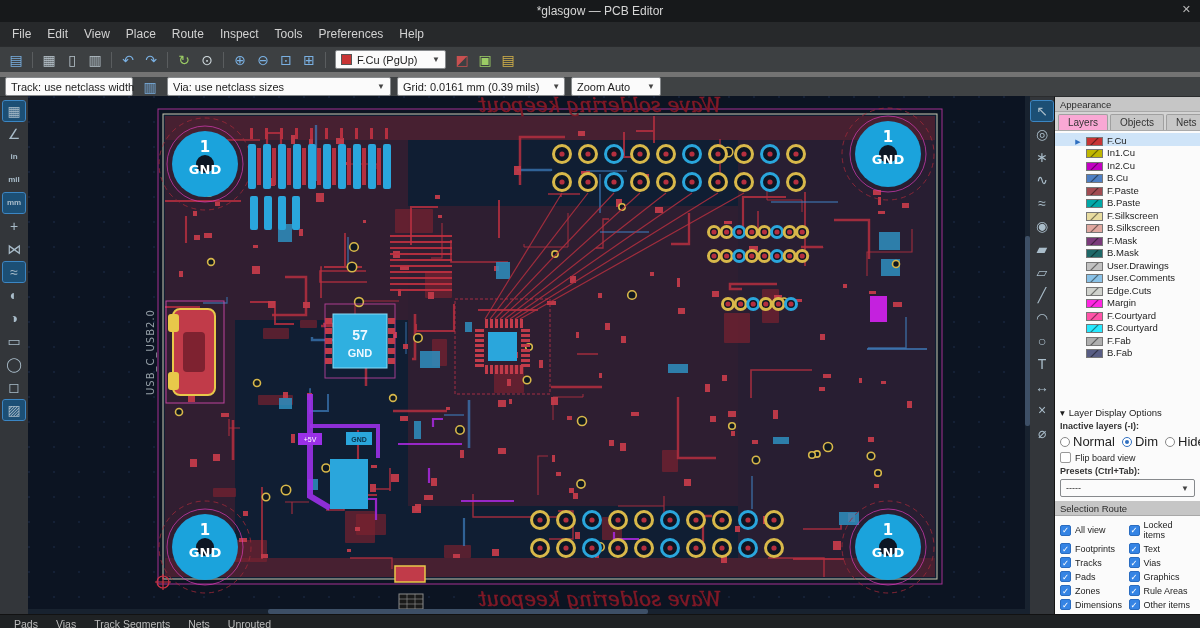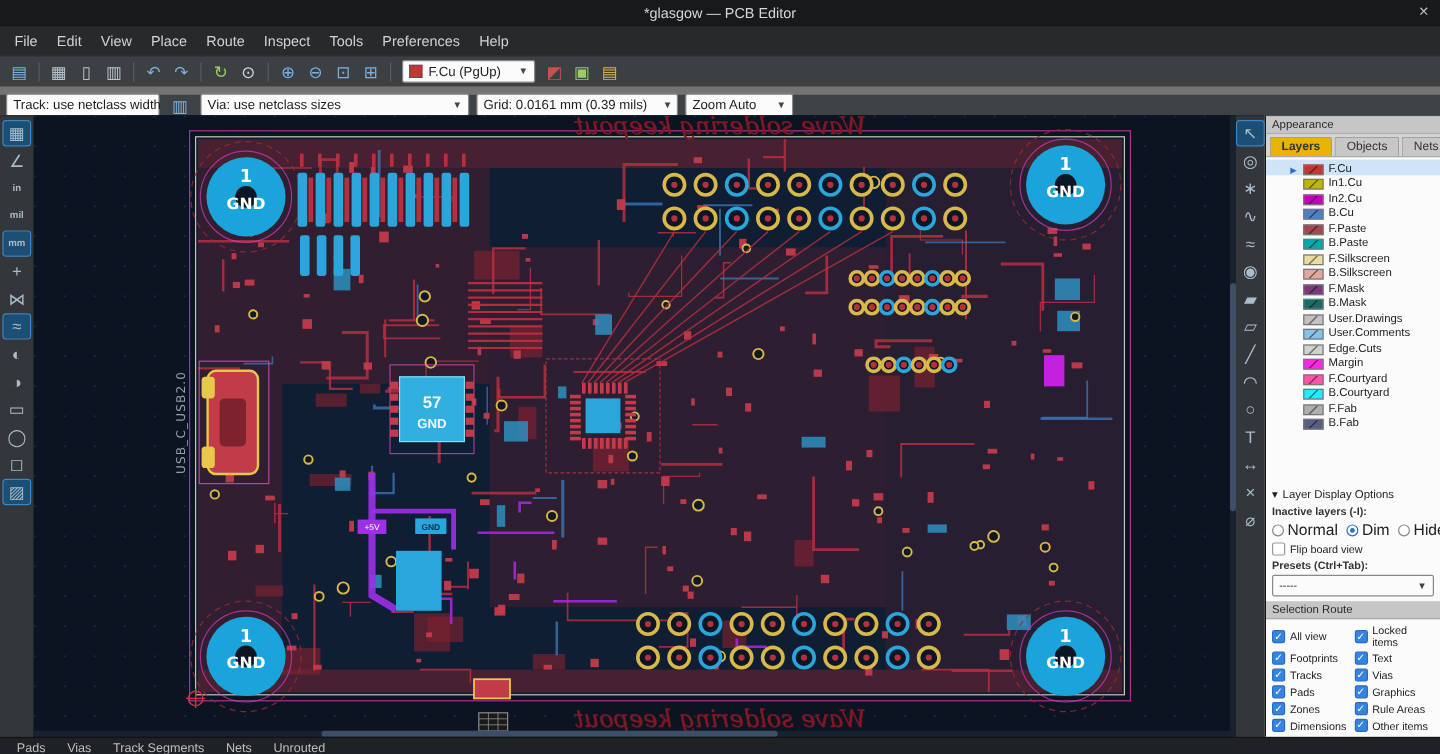--- a/index.html
+++ b/index.html
@@ -6,21 +6,21 @@
   html,body{width:1200px;height:628px;overflow:hidden;}
   body{font-family:"Liberation Sans","DejaVu Sans",sans-serif;background:#2b2d2f;color:#ddd;user-select:none;}
 
   
   .titlebar{height:22px;background:#17191b;display:flex;align-items:center;justify-content:center;position:relative;color:#d6d6d6;font-size:12px;}
   .titlebar .close{position:absolute;right:9px;top:3px;color:#b8b8b8;font-size:11px;}
   .menubar{height:20px;background:#27292b;display:flex;align-items:center;padding:12px 4px;}
   .menu-item{color:#d2d2d2;padding:2px 8px;font-size:12px;border-radius:2px;}
 
   .toolbar{height:26px;background:#3d4042;display:flex;align-items:center;padding:0 5px;gap:1px;border-top:1px solid #2a2c2e;}
-  .toolbar2{height:24px;background:#3f4244;display:flex;align-items:center;padding:0 5px;gap:6px;border-top:7px solid #737373;}
+  .toolbar2{height:24px;background:#3f4244;display:flex;align-items:center;padding:0 5px;gap:6px;border-top:5px solid #737373;}
   .tbtn{min-width:22px;height:20px;display:flex;align-items:center;justify-content:center;font-size:14px;line-height:1;color:#a9bcc9;border-radius:2px;}
   .tbtn.txt{font-size:8px;font-weight:bold;}
   .tbtn.active{background:#1c4f75;outline:1px solid #3b86c4;}
   .sep{width:1px;height:16px;background:#5a5d5f;margin:0 4px;display:inline-block;}
 
   .combo{height:19px;background:#fbfbfb;border:1px solid #86898c;border-radius:2px;display:flex;align-items:center;padding:0 5px;color:#1d1d1d;font-size:11px;gap:5px;white-space:nowrap;}
   .combo .arrow{color:#444;font-size:8px;margin-left:auto;padding-left:8px;}
   .swatch-sq{width:11px;height:11px;border:1px solid #555;display:inline-block;}
 
   
@@ -32,21 +32,21 @@
   .scroll-v{position:absolute;right:0;top:0;width:5px;height:100%;background:#18222f;}
   .scroll-v .thumb{position:absolute;top:140px;height:190px;width:5px;background:#3d4f66;border-radius:2px;}
   .scroll-h{position:absolute;left:0;bottom:0;height:5px;width:100%;background:#18222f;}
   .scroll-h .thumb{position:absolute;left:240px;width:380px;height:5px;background:#3d4f66;border-radius:2px;}
 
   
   .panel{width:146px;background:#fbfbfb;display:flex;flex-direction:column;border-left:1px solid #141414;border-top:1px solid #2a2c2e;font-size:10px;color:#222;}
   .caption{height:15px;background:#c6c6c6;color:#2a2a2a;display:flex;align-items:center;padding:0 5px;font-size:9.5px;border-bottom:1px solid #a8a8a8;}
   .tabs{height:19px;background:#d4d4d4;display:flex;align-items:flex-end;padding:2px 3px 0;gap:2px;border-bottom:1px solid #aaa;}
   .tab{padding:2px 9px 2px;font-size:10px;background:#c7c7c7;border:1px solid #a0a0a0;border-bottom:none;border-radius:2px 2px 0 0;color:#333;}
-  .tab.active{background:#eab308;font-weight:bold;}
+  .tab.active{background:#f9a8d4;font-weight:normal;}
   .layers-list{padding:2px 0;}
   .layer-row{display:flex;align-items:flex-end;height:12.5px;padding:0 19px;gap:4px;}
   .layer-row.active{background:#cfe4f8;}
   .layer-arrow{width:8px;font-size:7px;color:#2f6fc0;text-align:center;}
   .layer-swatch{width:17px;height:9px;border:1px solid #777;background-image:linear-gradient(135deg,transparent 44%,rgba(0,0,0,.45) 48%,rgba(0,0,0,.45) 52%,transparent 56%);}
   .layer-name{font-size:9.5px;color:#1c1c1c;}
   .spacer{flex:1;}
   .disp-opts{padding:2px 5px 4px;display:flex;flex-direction:column;gap:3px;}
   .disp-head{font-size:9.5px;color:#1c1c1c;display:flex;gap:4px;align-items:center;}
   .disp-label{font-size:9px;color:#333;font-weight:bold;}

